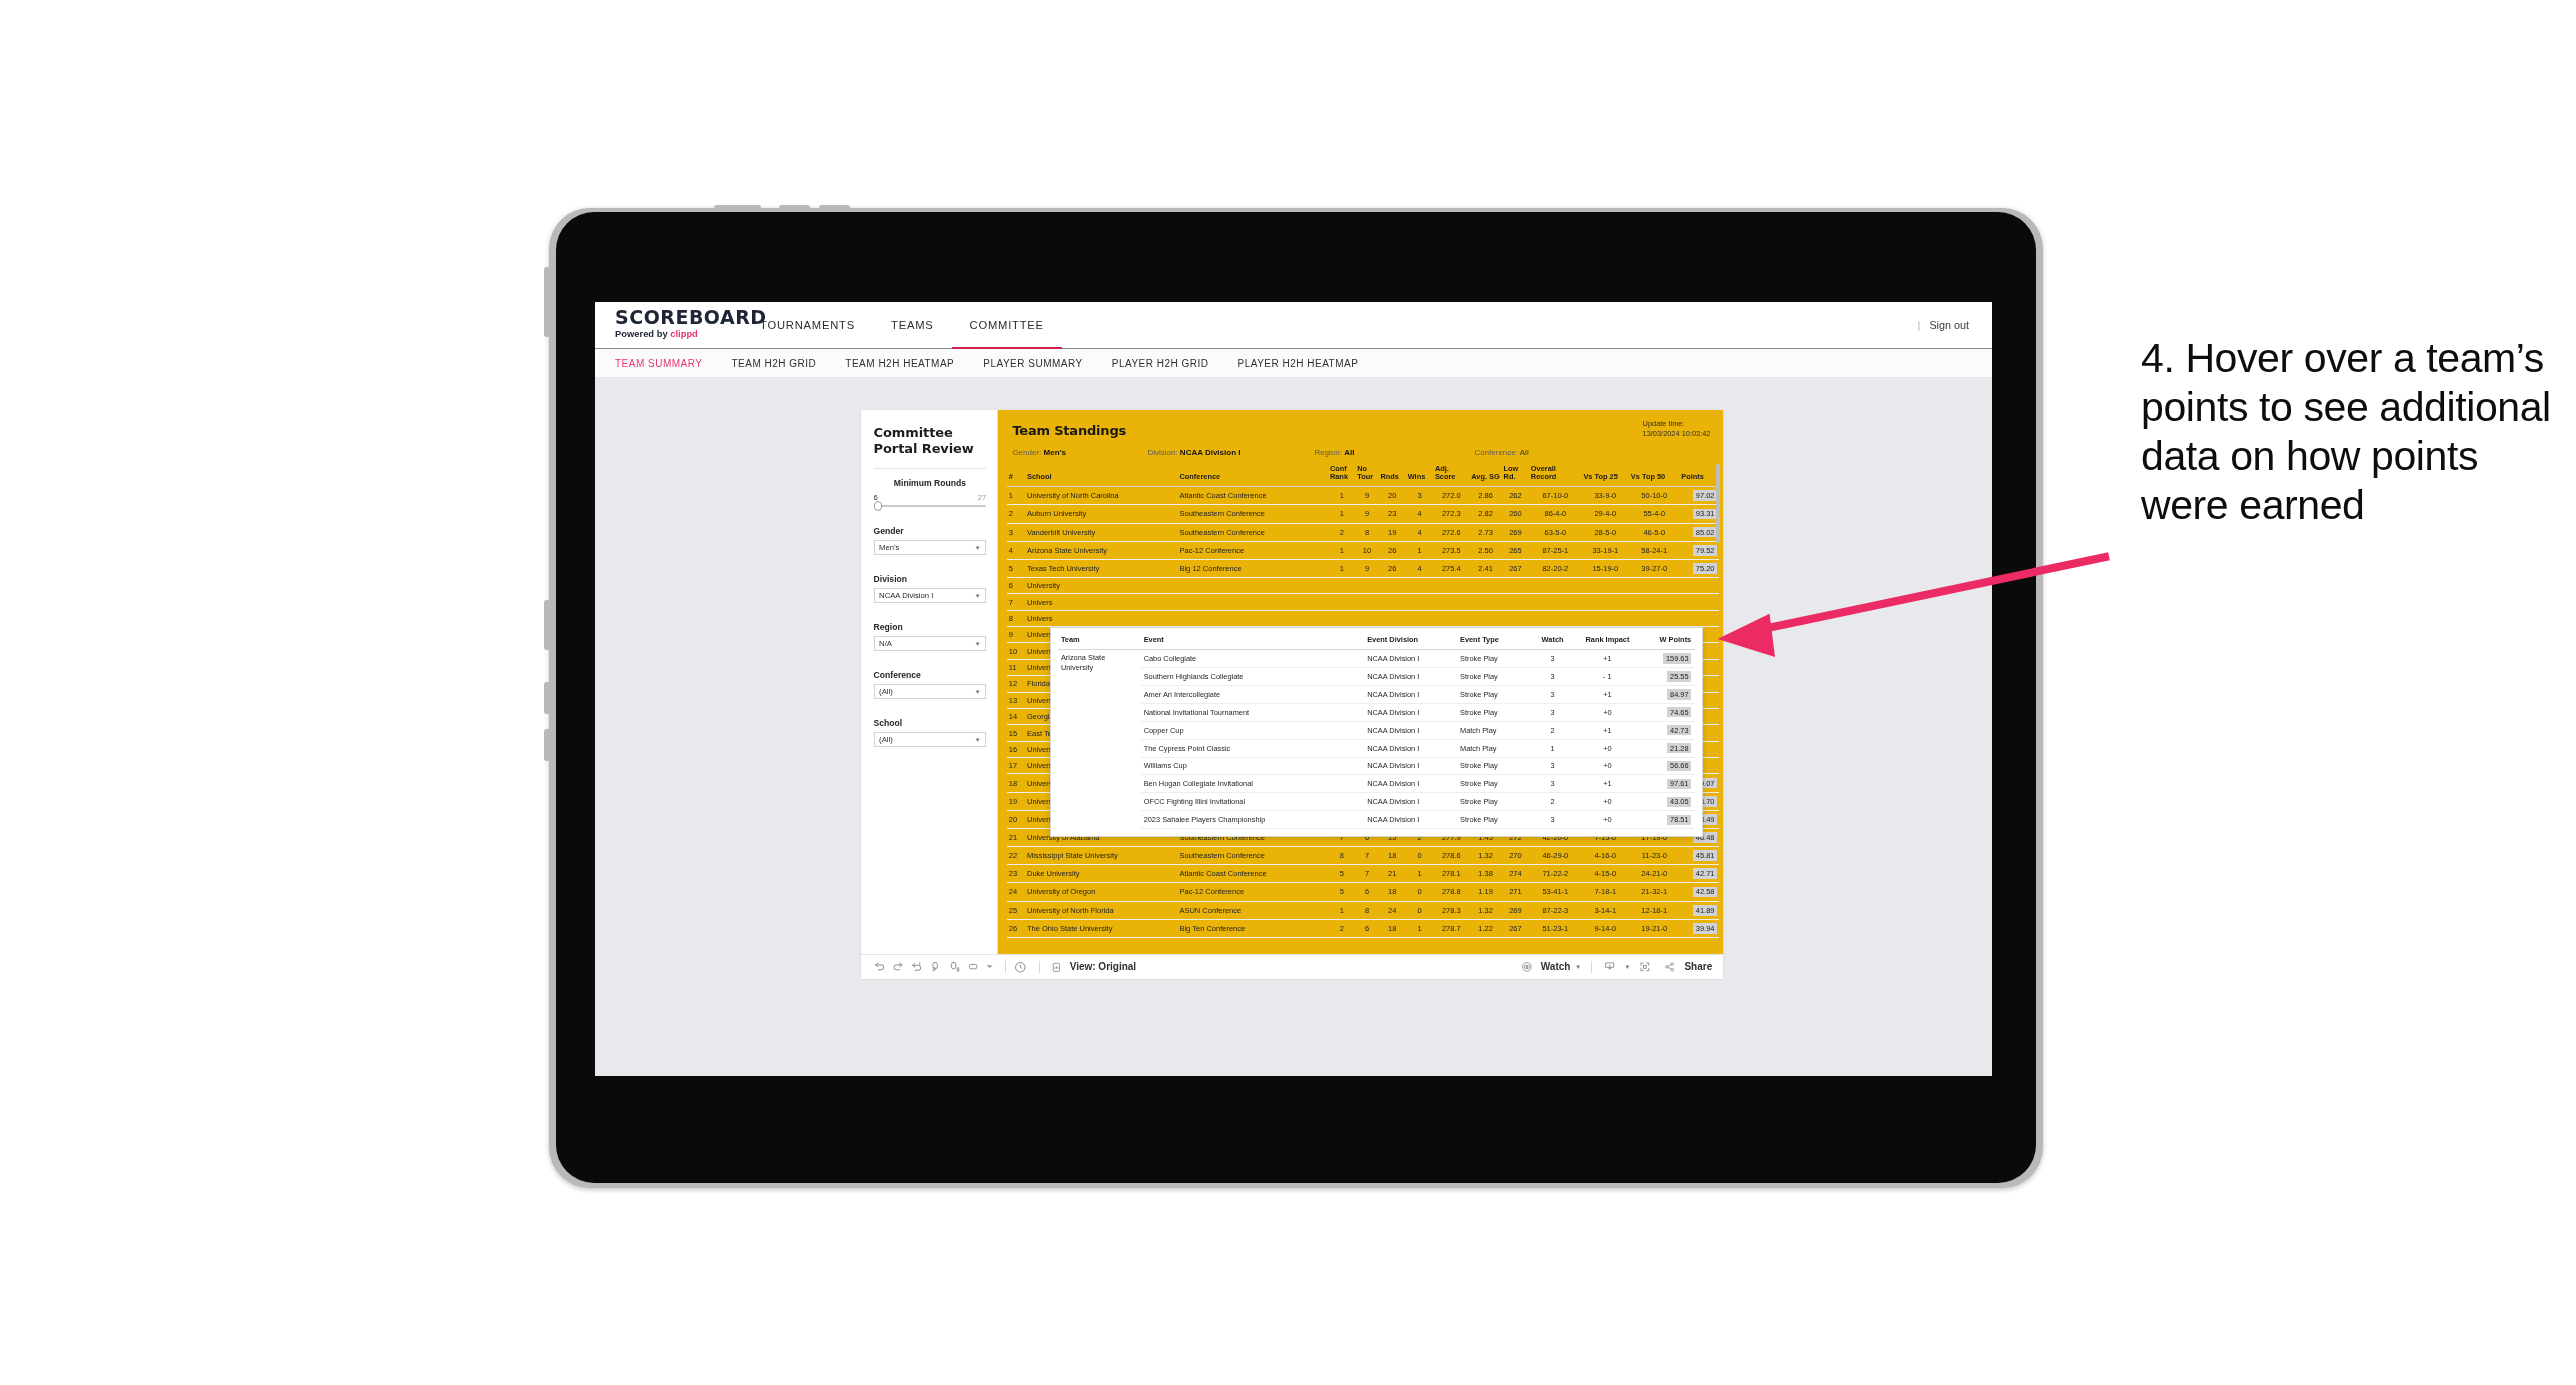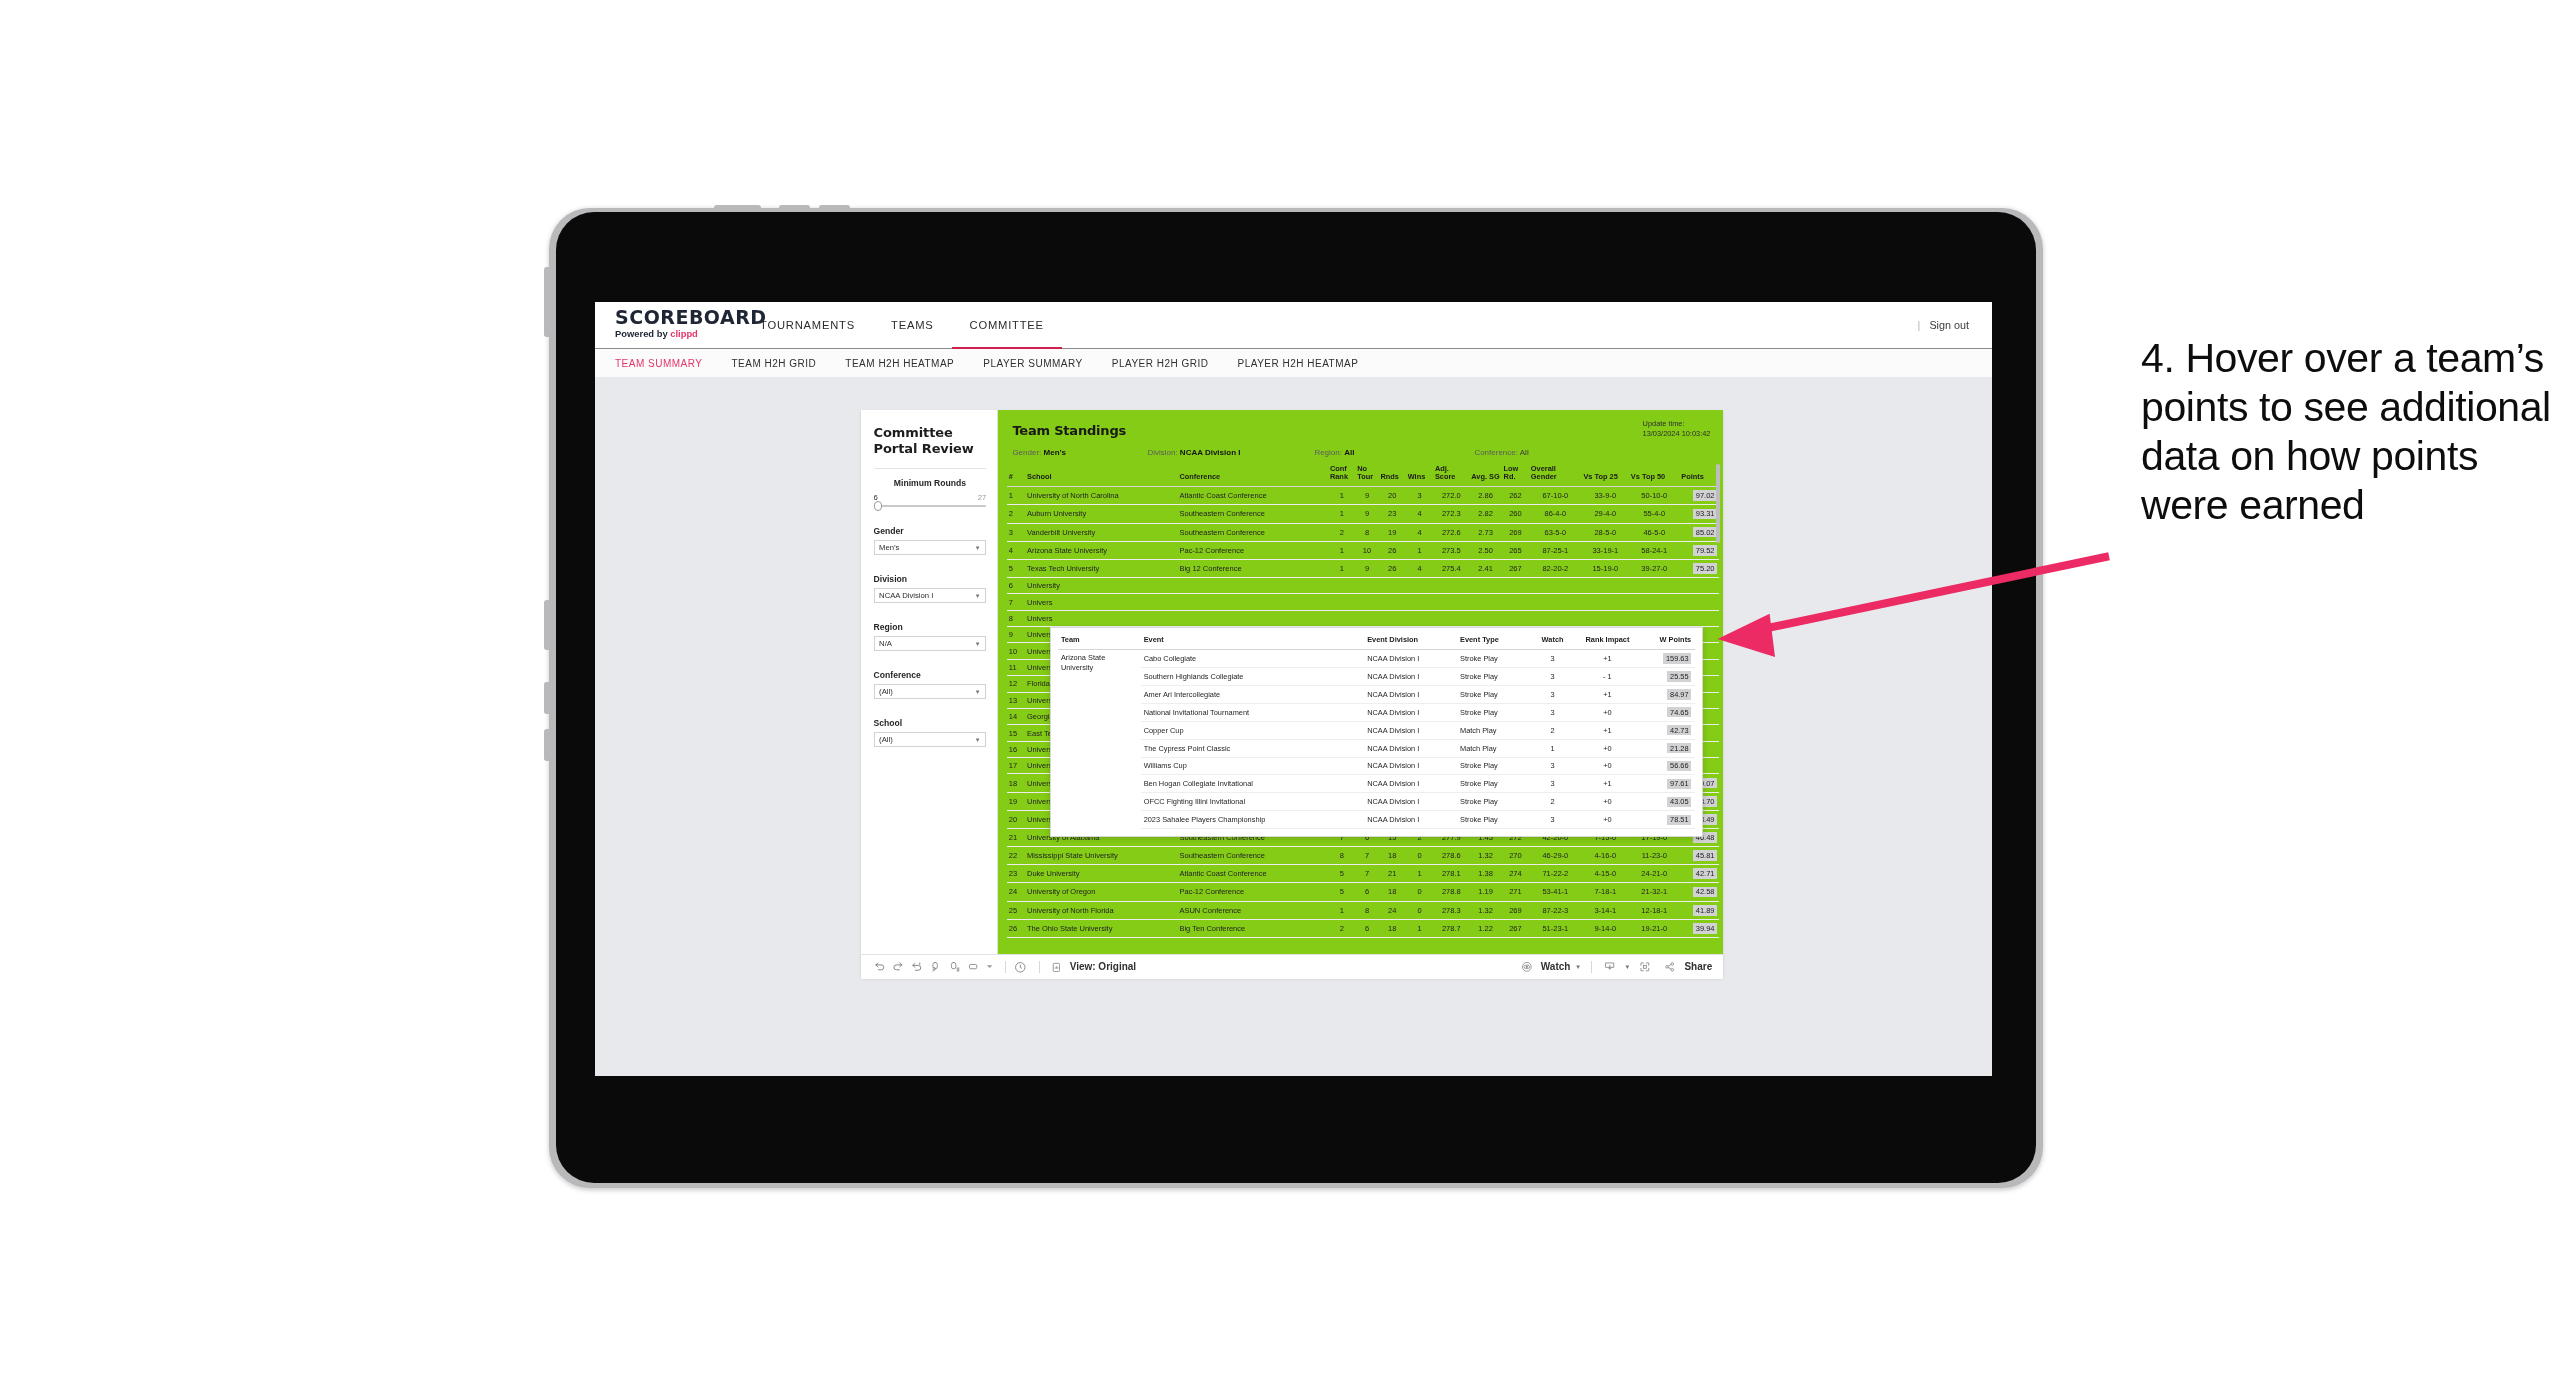--- a/index.html
+++ b/index.html
@@ -137,21 +137,21 @@
   #rounds-track {
     height: 2.7px; background: #c9c9c9; border-radius: 1.8px; position: relative;
   }
   #rounds-knob {
     position: absolute; left: 0; top: -3.6px;
     width: 8px; height: 10px; border-radius: 4.5px;
     background: #fff; border: 0.9px solid #9b9b9b;
   }
 
   
-  #view-area { flex: 1; position: relative; background: #84cc16; }
+  #view-area { flex: 1; position: relative; background: #eab308; }
   #view-head { padding: 12.6px 14.4px 0 14.4px; position: relative; }
   #standings-title {
     font-family: "DejaVu Sans", sans-serif;
     font-weight: 600; font-size: 13px; color: #191919; letter-spacing: -0.2px;
   }
   #update-time {
     position: absolute; right: 12.6px; top: 9px;
     font-size: 7.4px; color: #2f2f2f; line-height: 10px; text-align: left;
   }
   #filters-summary {
@@ -393,21 +393,21 @@
                   <th class="c-rank">#</th>
                   <th class="c-school">School</th>
                   <th class="c-conf">Conference</th>
                   <th class="c-confrank num">Conf Rank</th>
                   <th class="c-notour num">No Tour</th>
                   <th class="c-rnds num">Rnds</th>
                   <th class="c-wins num">Wins</th>
                   <th class="c-adj num">Adj. Score</th>
                   <th class="c-sg num">Avg. SG</th>
                   <th class="c-low num">Low Rd.</th>
-                  <th class="c-ovr num">Overall Gender</th>
+                  <th class="c-ovr num">Overall Record</th>
                   <th class="c-t25 num">Vs Top 25</th>
                   <th class="c-t50 num">Vs Top 50</th>
                   <th class="c-points pts">Points</th>
                 </tr>
               </thead>
               <tbody id="standings-body">
                   <tr>
                     <td class="c-rank">1</td>
                     <td class="c-school">University of North Carolina</td>
                     <td class="c-conf">Atlantic Coast Conference</td>

